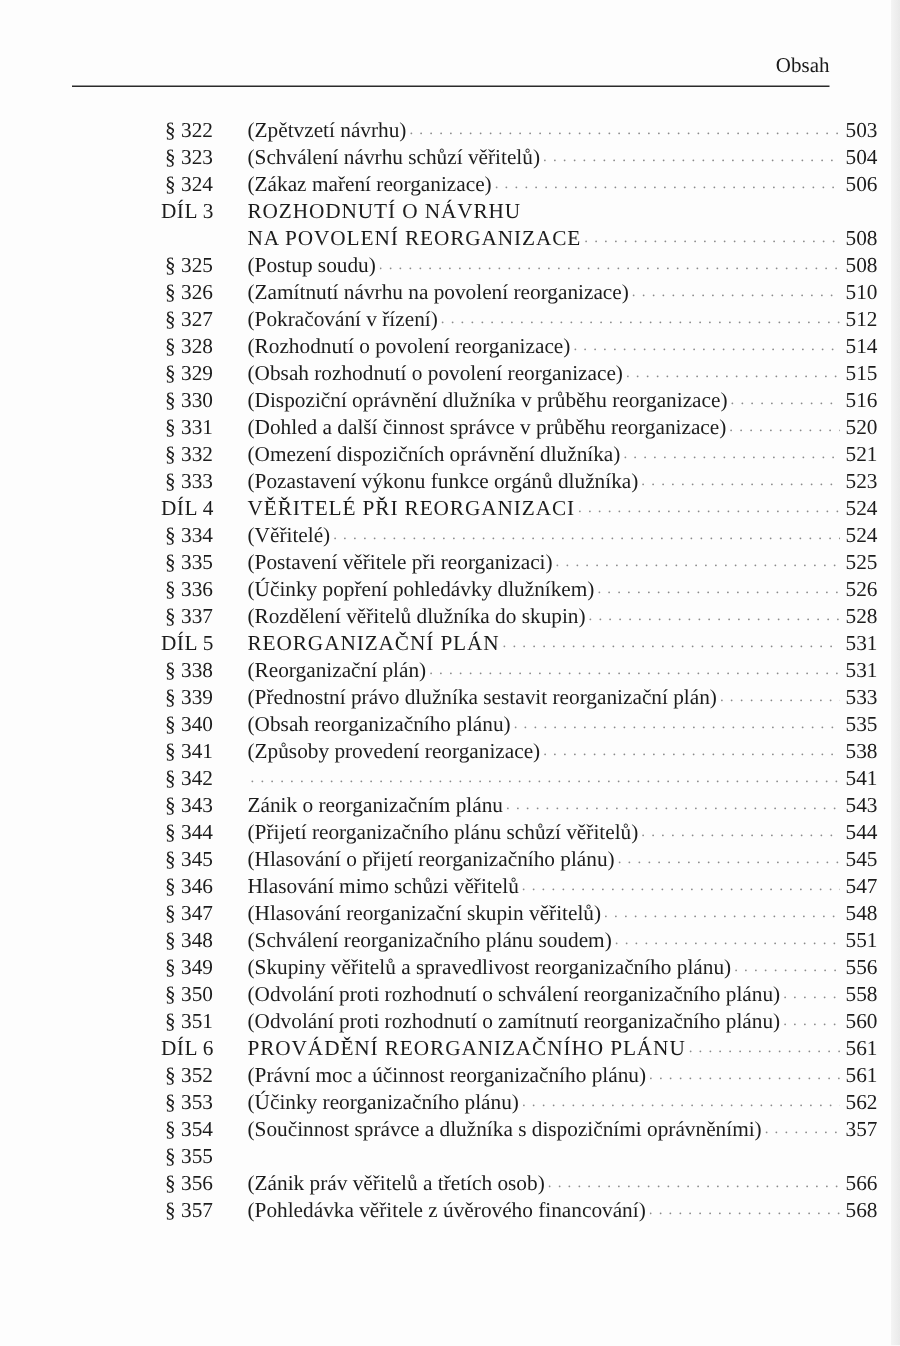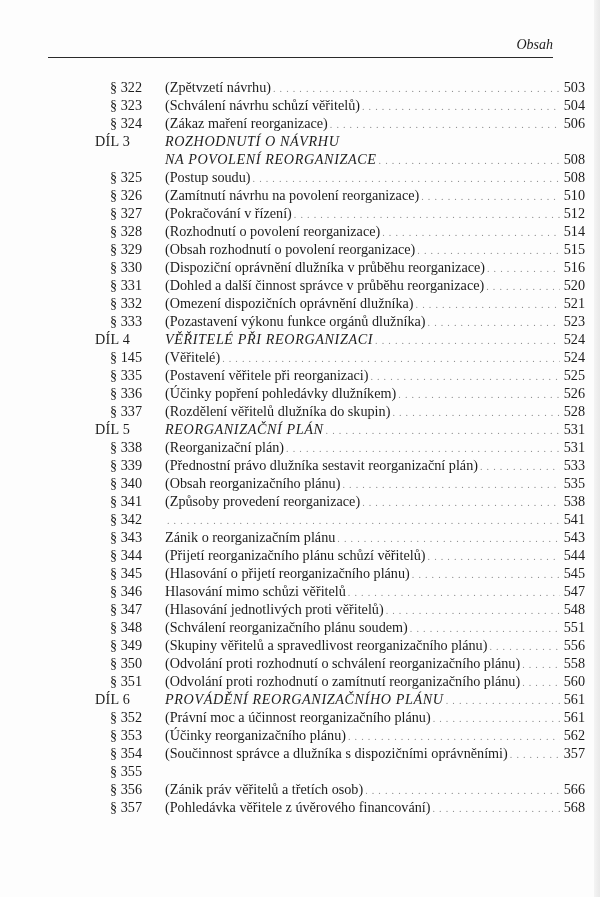--- a/index.html
+++ b/index.html
@@ -9,43 +9,43 @@
     font-family: "Liberation Serif", "DejaVu Serif", serif;
     color: #1c1c1c;
     position: relative;
   }
   .page-edge {
     position: absolute; top: 0; right: 0; width: 6px; height: 897px;
     background: linear-gradient(to right, #f4f4f4, #e9e9e9);
   }
   .running-head {
     position: absolute; left: 48px; top: 36px; width: 505px;
-    text-align: right; font-size: 14px; line-height: 18px; font-style: italic;
+    text-align: right; font-size: 14px; line-height: 18px;
   }
   .rule {
     position: absolute; left: 48px; top: 57px; width: 505px; height: 0;
     border-top: 1px solid #2a2a2a;
   }
   .toc {
     position: absolute; left: 0; top: 78px; width: 600px; margin-left: 32px;
   }
   .row {
     position: relative; height: 18px; line-height: 18px; font-size: 14.2px;
   }
   .sec {
     position: absolute; left: 60px; width: 50px; text-align: right;
     white-space: nowrap;
   }
-  .row.div .sec { text-align: left; left: 63px; width: 60px; letter-spacing: 0.3px; }
+  .row.div .sec { text-align: center; left: 63px; width: 60px; letter-spacing: 0.3px; }
   .entry {
-    position: absolute; left: 133px; width: 420px; display: flex; align-items: flex-end;
+    position: absolute; left: 133px; width: 420px; display: flex; align-items: center;
     white-space: nowrap;
   }
   .title { flex: 0 0 auto; }
-  .row.div .title { letter-spacing: 0.6px; font-style: italic; }
+  .row.div .title { letter-spacing: 0.6px; }
   .leader {
     flex: 1 1 auto; overflow: hidden; margin: 0 3px 0 2px;
     color: #8a8a8a; font-size: 10px; letter-spacing: 5.2px; white-space: nowrap;
     height: 14px; line-height: 14px;
   }
   .leader::before {
     content: ". . . . . . . . . . . . . . . . . . . . . . . . . . . . . . . . . . . . . . . . . . . . . . . . . . . . . . . . . . . . . . . . . . . . . . . . . . . . . . . . . . .";
     letter-spacing: 0;
     word-spacing: 1.6px;
   }
@@ -179,21 +179,21 @@
     </div>
     <div class="row div">
       <span class="sec">DÍL 4</span>
       <span class="entry">
         <span class="title">VĚŘITELÉ PŘI REORGANIZACI</span>
         <span class="leader"></span>
         <span class="pg">524</span>
       </span>
     </div>
     <div class="row">
-      <span class="sec">§ 145</span>
+      <span class="sec">§ 334</span>
       <span class="entry">
         <span class="title">(Věřitelé)</span>
         <span class="leader"></span>
         <span class="pg">524</span>
       </span>
     </div>
     <div class="row">
       <span class="sec">§ 335</span>
       <span class="entry">
         <span class="title">(Postavení věřitele při reorganizaci)</span>
@@ -292,21 +292,21 @@
       <span class="sec">§ 346</span>
       <span class="entry">
         <span class="title">Hlasování mimo schůzi věřitelů</span>
         <span class="leader"></span>
         <span class="pg">547</span>
       </span>
     </div>
     <div class="row">
       <span class="sec">§ 347</span>
       <span class="entry">
-        <span class="title">(Hlasování jednotlivých proti věřitelů)</span>
+        <span class="title">(Hlasování reorganizační skupin věřitelů)</span>
         <span class="leader"></span>
         <span class="pg">548</span>
       </span>
     </div>
     <div class="row">
       <span class="sec">§ 348</span>
       <span class="entry">
         <span class="title">(Schválení reorganizačního plánu soudem)</span>
         <span class="leader"></span>
         <span class="pg">551</span>

